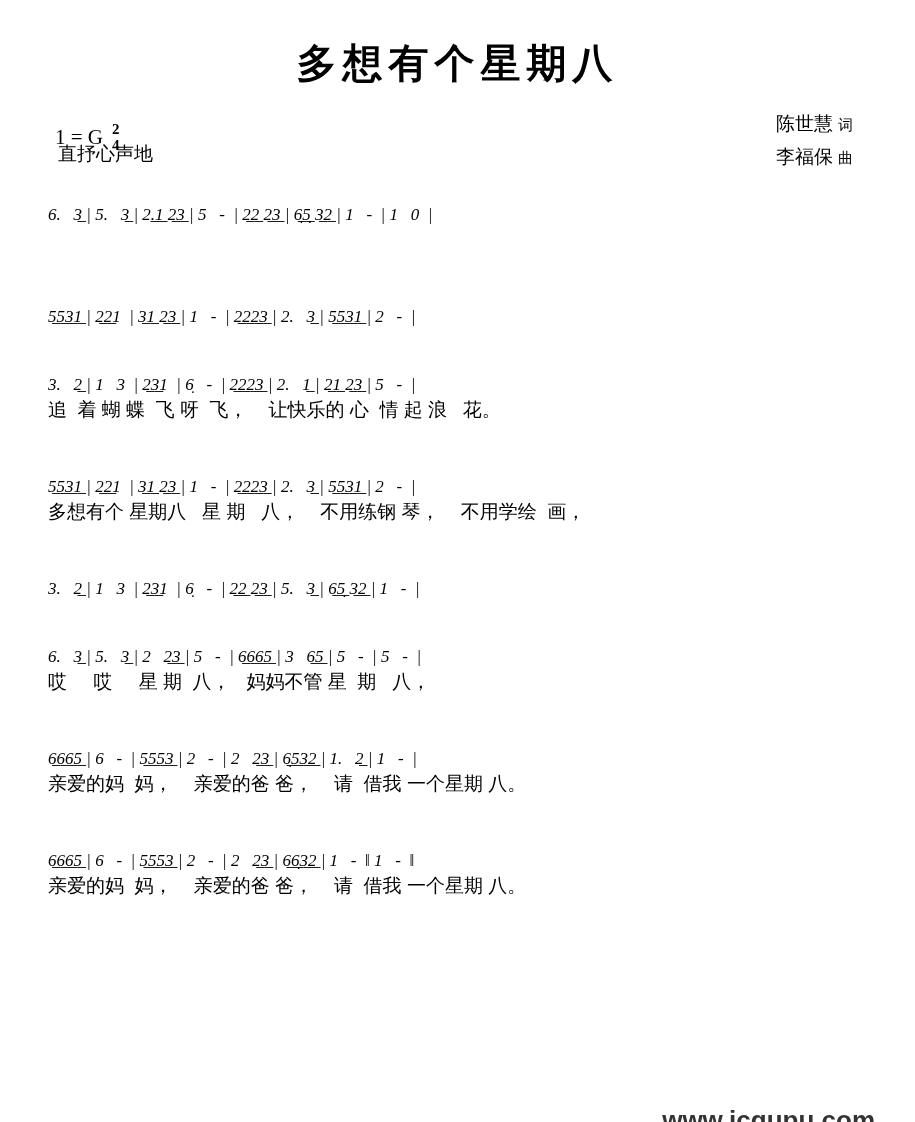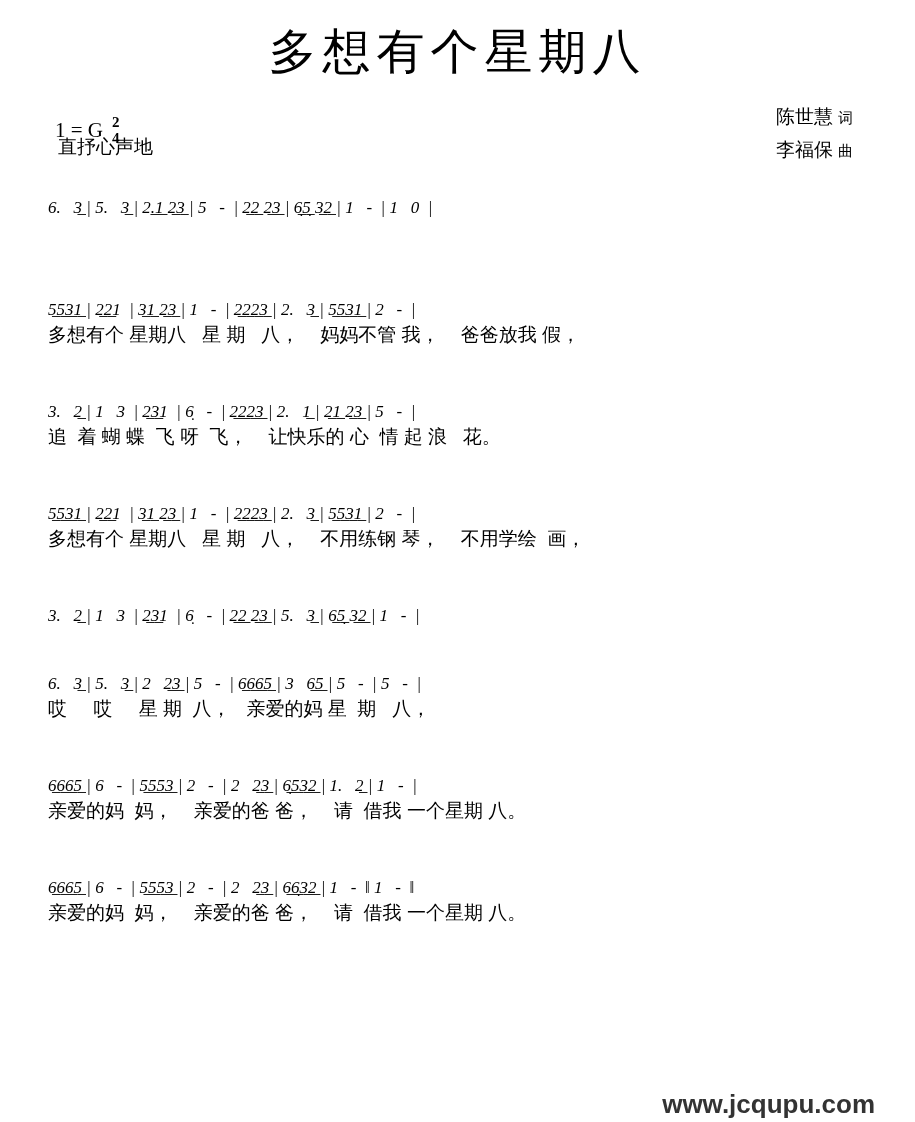--- a/index.html
+++ b/index.html
@@ -16,24 +16,24 @@
     overflow: hidden;
   }
   .sheet {
     position: relative;
     width: 915px;
     height: 1122px;
   }
   .title {
     text-align: center;
     font-family: "Liberation Sans", sans-serif;
-    font-weight: normal;
-    font-size: 48px;
+    font-weight: bold;
+    font-size: 40px;
     letter-spacing: 6px;
-    margin-top: 20px;
+    margin-top: 36px;
   }
   .meta {
     position: relative;
     height: 72px;
     margin-top: 16px;
   }
   .key-sig {
     position: absolute;
     left: 55px;
     top: 16px;
@@ -136,21 +136,20 @@
   </div>
 
   <div class="system">
     <div class="notes">6.   3̲ | 5.   3̲ | 2.̲1̲ 2̲3̲ | 5   -  | 2̲2̲ 2̲3̲ | 6̣̲5̣̲ 3̲2̲ | 1   -  | 1   0  |</div>
     <div class="lyrics"></div>
   </div>
   <div class="sys-gap"></div>
 
   <div class="system">
     <div class="notes">5̲5̲3̲1̲ | 2̲2̲1  | 3̲1̲ 2̲3̲ | 1   -  | 2̲2̲2̲3̲ | 2.   3̲ | 5̲5̲3̲1̲ | 2   -  |</div>
-    <div class="lyrics">多想有个 星期八   星 期   八，    妈妈不管 我，    爸爸放我 假，</div>
   </div>
   <div class="sys-gap"></div>
 
   <div class="system">
     <div class="notes">3.   2̲ | 1   3  | 2̲3̲1  | 6̣   -  | 2̲2̲2̲3̲ | 2.   1̲ | 2̲1̲ 2̲3̲ | 5   -  |</div>
     <div class="lyrics">追  着 蝴 蝶  飞 呀  飞，    让快乐的 心  情 起 浪   花。</div>
   </div>
   <div class="sys-gap"></div>
 
   <div class="system">
@@ -159,21 +158,21 @@
   </div>
   <div class="sys-gap"></div>
 
   <div class="system">
     <div class="notes">3.   2̲ | 1   3  | 2̲3̲1  | 6̣   -  | 2̲2̲ 2̲3̲ | 5.   3̲ | 6̲5̣̲ 3̲2̲ | 1   -  |</div>
   </div>
   <div class="sys-gap"></div>
 
   <div class="system">
     <div class="notes">6.   3̲ | 5.   3̲ | 2   2̲3̲ | 5   -  | 6̲6̲6̲5̲ | 3   6̲5̲ | 5   -  | 5   -  |</div>
-    <div class="lyrics">哎     哎     星 期  八，   亲爱的妈 星  期   八，</div>
+    <div class="lyrics">哎     哎     星 期  八，   妈妈不管 星  期   八，</div>
   </div>
   <div class="sys-gap"></div>
 
   <div class="system">
     <div class="notes">6̲6̲6̲5̲ | 6   -  | 5̲5̲5̲3̲ | 2   -  | 2   2̲3̲ | 6̣̲5̲3̲2̲ | 1.   2̲ | 1   -  |</div>
     <div class="lyrics">亲爱的妈  妈，    亲爱的爸 爸，    请  借我 一个星期 八。</div>
   </div>
   <div class="sys-gap"></div>
 
   <div class="system">

